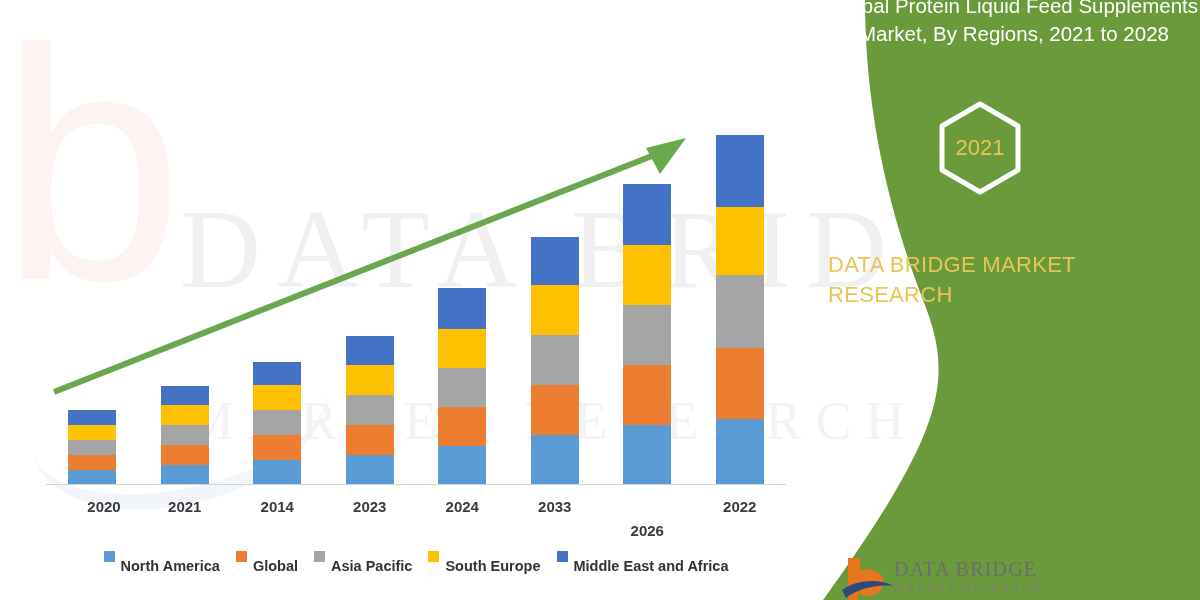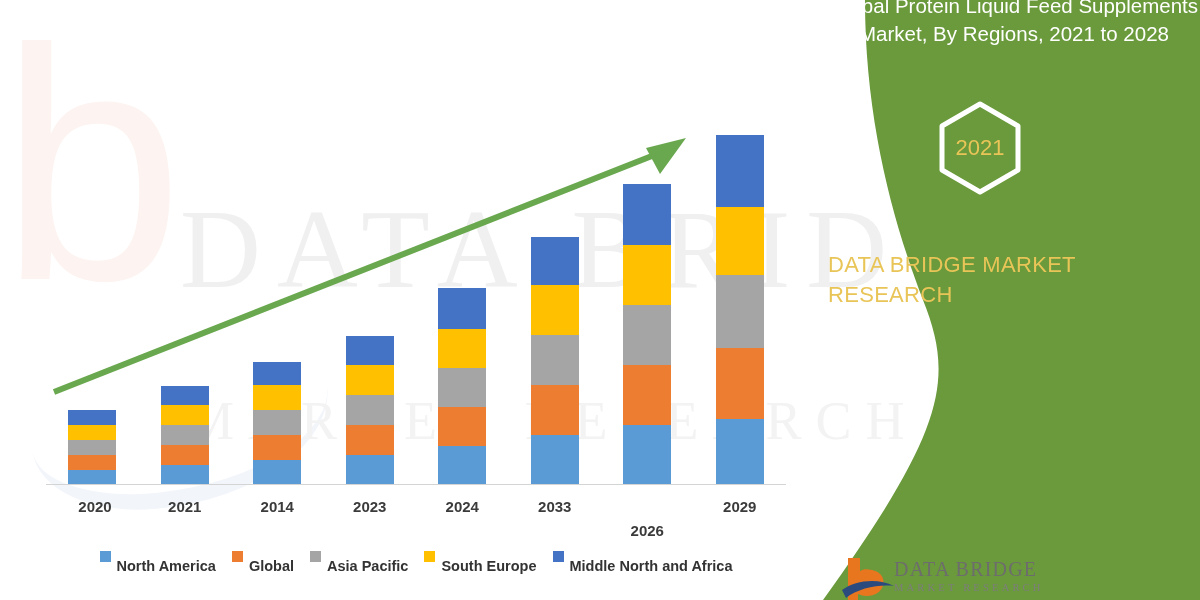--- a/index.html
+++ b/index.html
@@ -255,49 +255,49 @@
         </div>
       </div>
     <div class="axis-line"></div>
 
     <svg class="arrow" viewBox="0 0 740 300">
       <line x1="8" y1="282" x2="616" y2="42" stroke="#6aa84f" stroke-width="6"></line>
       <polygon points="640,28 600,38 614,64" fill="#6aa84f"></polygon>
     </svg>
 
     <div class="xlabels" id="xlabels">
-        <div class="xlabel" style="left: 4px;">2020</div>
+        <div class="xlabel" style="left: 13px;">2020</div>
         <div class="xlabel" style="left: 93.75px;">2021</div>
         <div class="xlabel" style="left: 186.25px;">2014</div>
         <div class="xlabel" style="left: 278.75px;">2023</div>
         <div class="xlabel" style="left: 371.25px;">2024</div>
         <div class="xlabel" style="left: 463.75px;">2033</div>
         <div class="xlabel" style="left: 556.25px; margin-top: 24px;">2026</div>
-        <div class="xlabel" style="left: 648.75px;">2029</div>
+        <div class="xlabel" style="left: 648.75px;">2022</div>
       </div>
     <div class="legend" id="legend">
         <div class="legend-item">
           <span class="legend-swatch" style="background: rgb(91, 155, 213);"></span>
           <span class="legend-label">North America</span>
         </div>
         <div class="legend-item">
           <span class="legend-swatch" style="background: rgb(237, 125, 49);"></span>
           <span class="legend-label">Global</span>
         </div>
         <div class="legend-item">
           <span class="legend-swatch" style="background: rgb(165, 165, 165);"></span>
           <span class="legend-label">Asia Pacific</span>
         </div>
         <div class="legend-item">
           <span class="legend-swatch" style="background: rgb(255, 192, 0);"></span>
           <span class="legend-label">South Europe</span>
         </div>
         <div class="legend-item">
           <span class="legend-swatch" style="background: rgb(68, 114, 196);"></span>
-          <span class="legend-label">Middle North and Africa</span>
+          <span class="legend-label">Middle East and Africa</span>
         </div>
       </div>
   </div>
 
   <div class="green-panel"></div>
   <div class="green-title">Global Protein Liquid Feed Supplements Market, By Regions, 2021 to 2028</div>
 
   <div class="hex-wrap">
     <div class="hex hex-2021">
       <svg width="84" height="96" viewBox="0 0 84 96">

